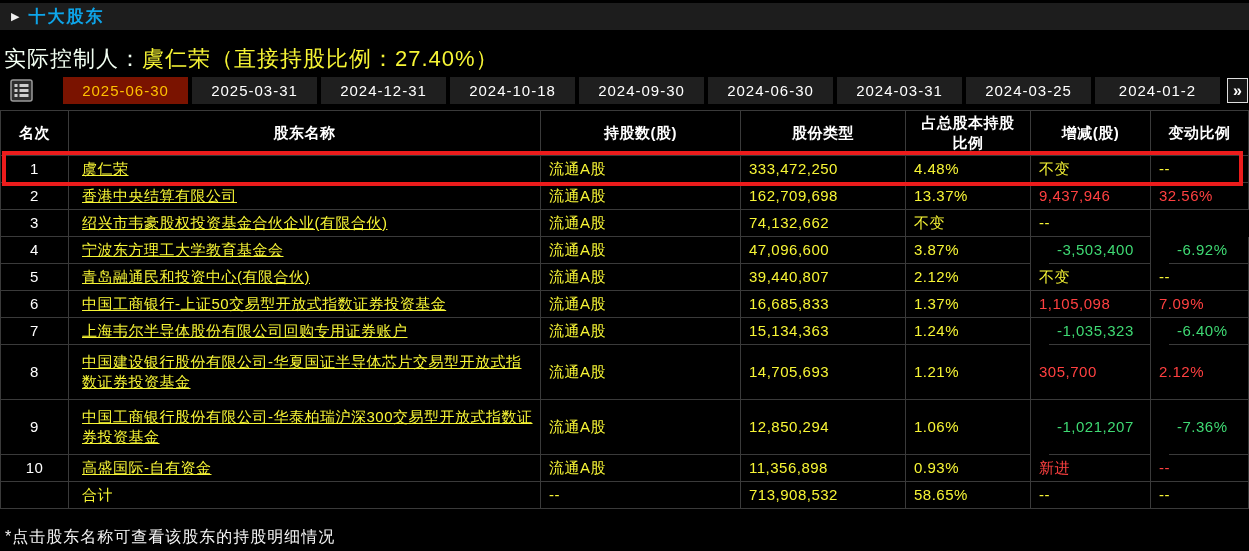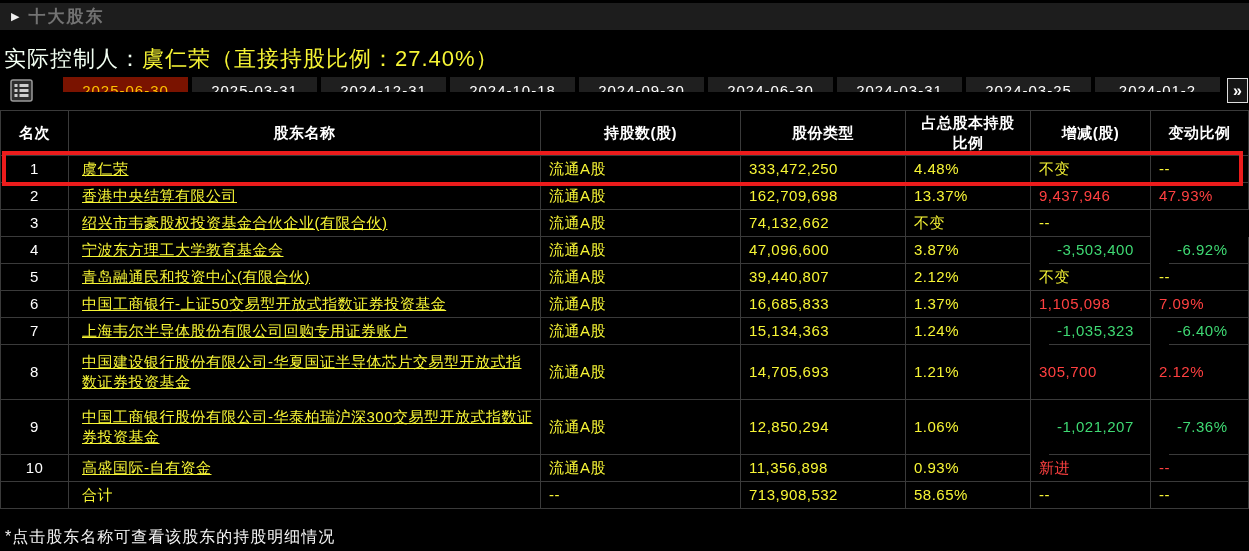--- a/index.html
+++ b/index.html
@@ -5,32 +5,32 @@
   html,body{margin:0;padding:0;background:#000;}
   body{width:1249px;height:551px;position:relative;overflow:hidden;
        font-family:"Liberation Sans","DejaVu Sans",sans-serif;}
   .page{position:absolute;inset:0;}
 
   
   .titlebar{position:absolute;top:3px;left:0;width:1249px;height:27px;
             background:var(--titlebar-bg);display:flex;align-items:center;gap:9px;
             padding-left:11px;box-sizing:border-box;}
   .caret{color:#f0f0f0;font-size:11px;cursor:pointer;}
-  .title{color:#737373;font-size:17px;font-weight:bold;letter-spacing:2px;}
+  .title{color:#0ea5e9;font-size:17px;font-weight:bold;letter-spacing:2px;}
 
   
   .controller{position:absolute;top:44px;left:4px;font-size:22px;letter-spacing:1px;}
   .ctl-label{color:#f2fff2;}
   .ctl-value{color:var(--yellow);}
 
   
   .tabbar{position:absolute;top:77px;left:0;width:1249px;height:27px;}
   .list-btn{position:absolute;left:7px;top:0;width:28px;height:27px;background:#000;
             border:none;padding:0;margin:0;cursor:pointer;display:flex;align-items:center;justify-content:center;}
-  .tabs{position:absolute;left:63px;right:22px;top:0;height:15px;display:flex;gap:4px;overflow:hidden;}
+  .tabs{position:absolute;left:63px;right:22px;top:0;height:27px;display:flex;gap:4px;overflow:hidden;}
   .tab{flex:0 0 125px;height:27px;line-height:27px;text-align:center;background:var(--tab-bg);
        color:#ffffff;font-size:15px;border:none;padding:0;cursor:pointer;
        font-family:"Liberation Sans","DejaVu Sans",sans-serif;letter-spacing:1px;}
   .tab.active{background:var(--tab-active-bg);color:var(--tab-active-fg);}
   .more-btn{position:absolute;right:1px;top:1px;width:21px;height:25px;background:#161616;
             border:1px solid #dedede;color:#ffffff;font-size:16px;font-weight:bold;line-height:22px;
             padding:0;cursor:pointer;box-sizing:border-box;}
 
   
   .table{position:absolute;top:110px;left:0;width:1249px;border-left:1px solid var(--grid);}
@@ -119,21 +119,21 @@
         </div>
         <div class="row">
           <div class="cell c-rank">2</div>
           <div class="cell c-name">
             <span class="lnk">香港中央结算有限公司</span>
           </div>
           <div class="cell c-type t-yellow">流通A股</div>
           <div class="cell c-shares t-yellow">162,709,698</div>
           <div class="cell c-pct t-yellow">13.37%</div>
           <div class="cell c-change t-red">9,437,946</div>
-          <div class="cell c-chgpct t-red">47.93%</div>
+          <div class="cell c-chgpct t-red">32.56%</div>
         </div>
         <div class="row">
           <div class="cell c-rank">3</div>
           <div class="cell c-name">
             <span class="lnk">绍兴市韦豪股权投资基金合伙企业(有限合伙)</span>
           </div>
           <div class="cell c-type t-yellow">流通A股</div>
           <div class="cell c-shares t-yellow">74,132,662</div>
           <div class="cell c-change t-yellow">不变</div>
           <div class="cell c-chgpct t-yellow">--</div>

